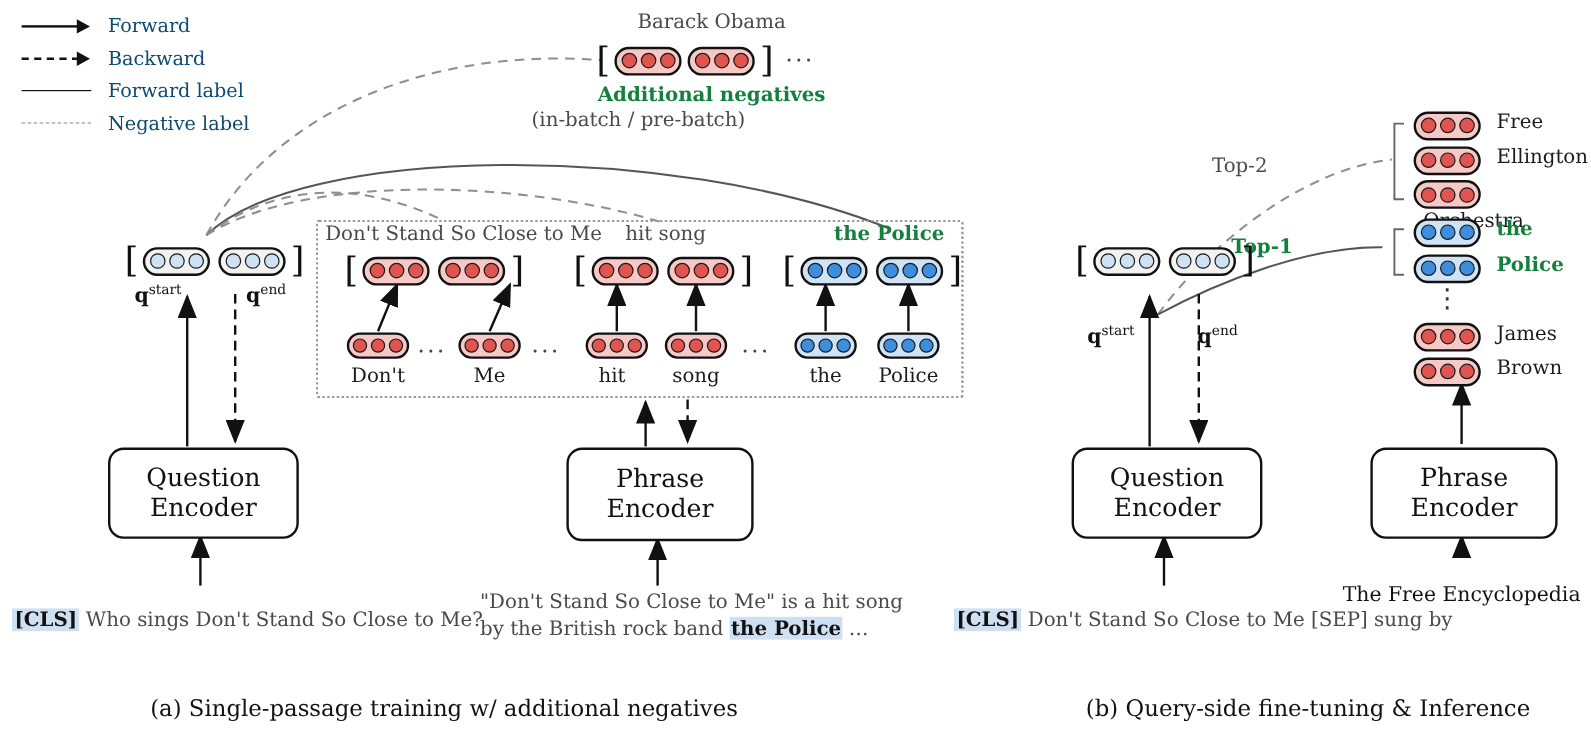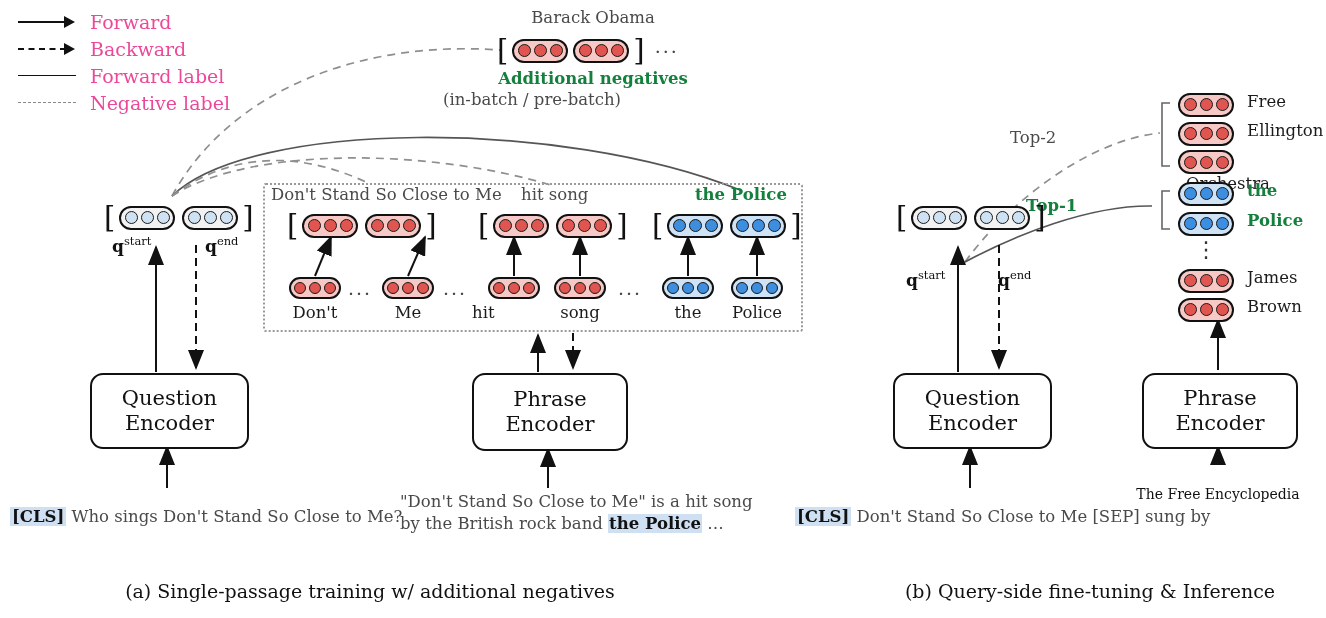--- a/index.html
+++ b/index.html
@@ -5,21 +5,21 @@
   html,body{margin:0;padding:0;background:#fff;}
   body{width:1326px;height:618px;position:relative;overflow:hidden;
        font-family:"DejaVu Serif","Liberation Serif",serif;color:#222;}
   .abs{position:absolute;}
   .nosel{user-select:none;}
 
   
   #legend{left:18px;top:8px;width:270px;}
   .leg-row{display:flex;align-items:center;height:27px;}
   .leg-swatch{width:62px;height:14px;position:relative;flex:0 0 62px;}
-  .leg-label{font-size:19px;color:#ec4899;padding-left:10px;}
+  .leg-label{font-size:16px;color:#0c4a6e;padding-left:10px;}
   .ln{position:absolute;left:0;top:6px;width:48px;height:0;border-top:2px solid #111;}
   .ln.thin{border-top-width:1.4px;width:58px;}
   .ln.dash{border-top:2px dashed #111;}
   .ln.graydash{border-top:1.6px dashed #8a8a8a;width:58px;}
   .arrowhead{position:absolute;left:46px;top:1px;width:0;height:0;
      border-left:11px solid #111;border-top:6px solid transparent;border-bottom:6px solid transparent;}
 
   
   .cap{display:inline-flex;align-items:center;justify-content:center;gap:3px;
        border:2px solid #111;border-radius:12px;box-sizing:border-box;}
@@ -67,21 +67,21 @@
 
   
   #passage-box{border:2.2px dotted #9a9a9a;border-radius:3px;box-sizing:border-box;}
 
   
   .cap-text{font-size:19px;color:#111;text-align:center;white-space:nowrap;}
 
   
   .wiki{text-align:center;font-family:"DejaVu Serif","Liberation Serif",serif;color:#111;}
   .wiki .w1{font-size:25px;font-variant:small-caps;letter-spacing:.6px;line-height:1;}
-  .wiki .w2{font-size:14px;line-height:1.5;}
+  .wiki .w2{font-size:17px;line-height:1.5;}
 
   svg{position:absolute;left:0;top:0;overflow:visible;pointer-events:none;}
 </style>
 </head>
 <body>
 
 <svg width="1326" height="618">
   <defs>
     <marker id="ah" markerWidth="10" markerHeight="8" refX="9" refY="4" orient="auto">
       <path d="M0,0 L10,4 L0,8 z" fill="#111"></path>
@@ -270,21 +270,21 @@
     <span class="brk">]</span>
   </div>
 </div>
 <div class="abs nosel" style="left:488px;top:277px;">
   <span class="cap red sz-s">
       <span class="dot"></span>
       <span class="dot"></span>
       <span class="dot"></span>
     </span>
 </div>
-<div class="abs nosel lbl dark" style="left:472px;top:303px;width:52px;text-align:left;">hit</div>
+<div class="abs nosel lbl dark" style="left:484px;top:303px;width:52px;text-align:center;">hit</div>
 <div class="abs nosel" style="left:554px;top:277px;">
   <span class="cap red sz-s">
       <span class="dot"></span>
       <span class="dot"></span>
       <span class="dot"></span>
     </span>
 </div>
 <div class="abs nosel lbl dark" style="left:554px;top:303px;width:52px;text-align:center;">song</div>
 
 <div class="abs nosel dots-h" style="left:618px;top:282px;">···</div>

